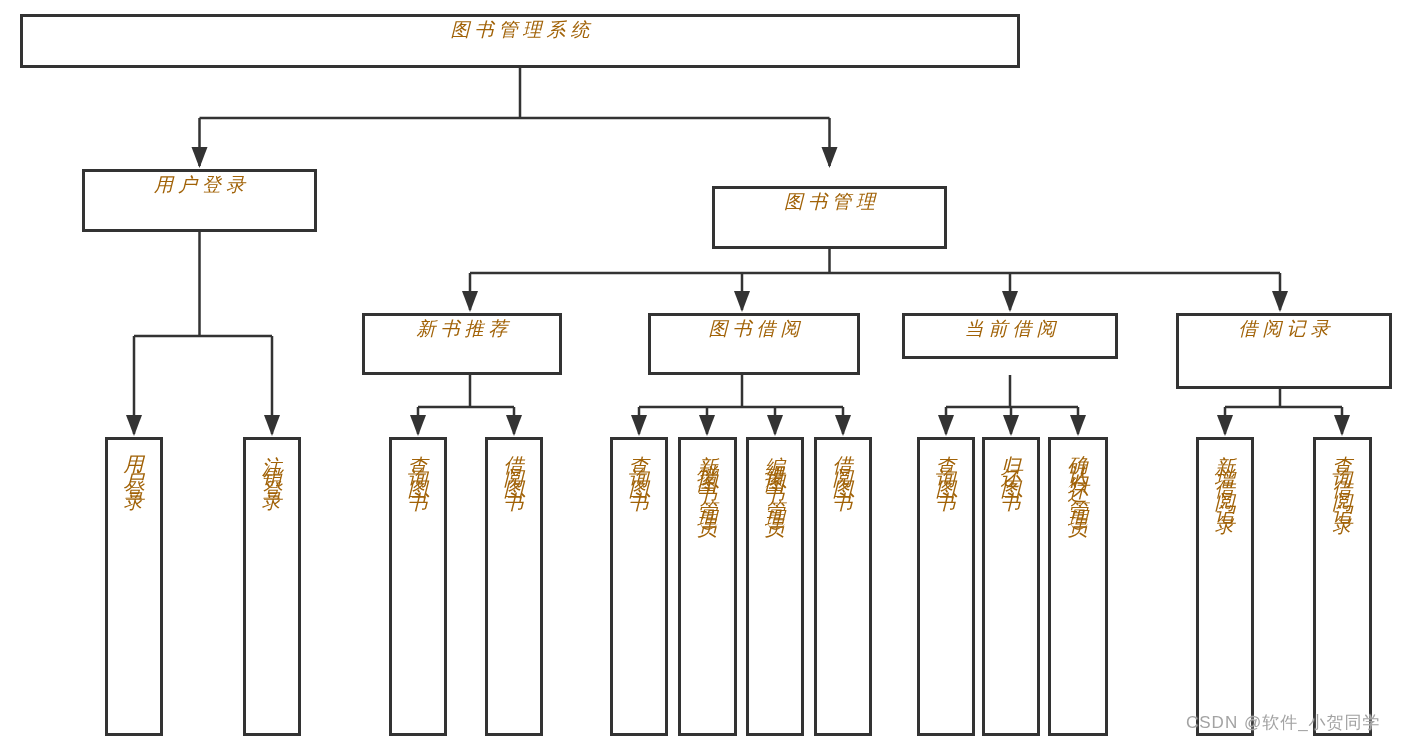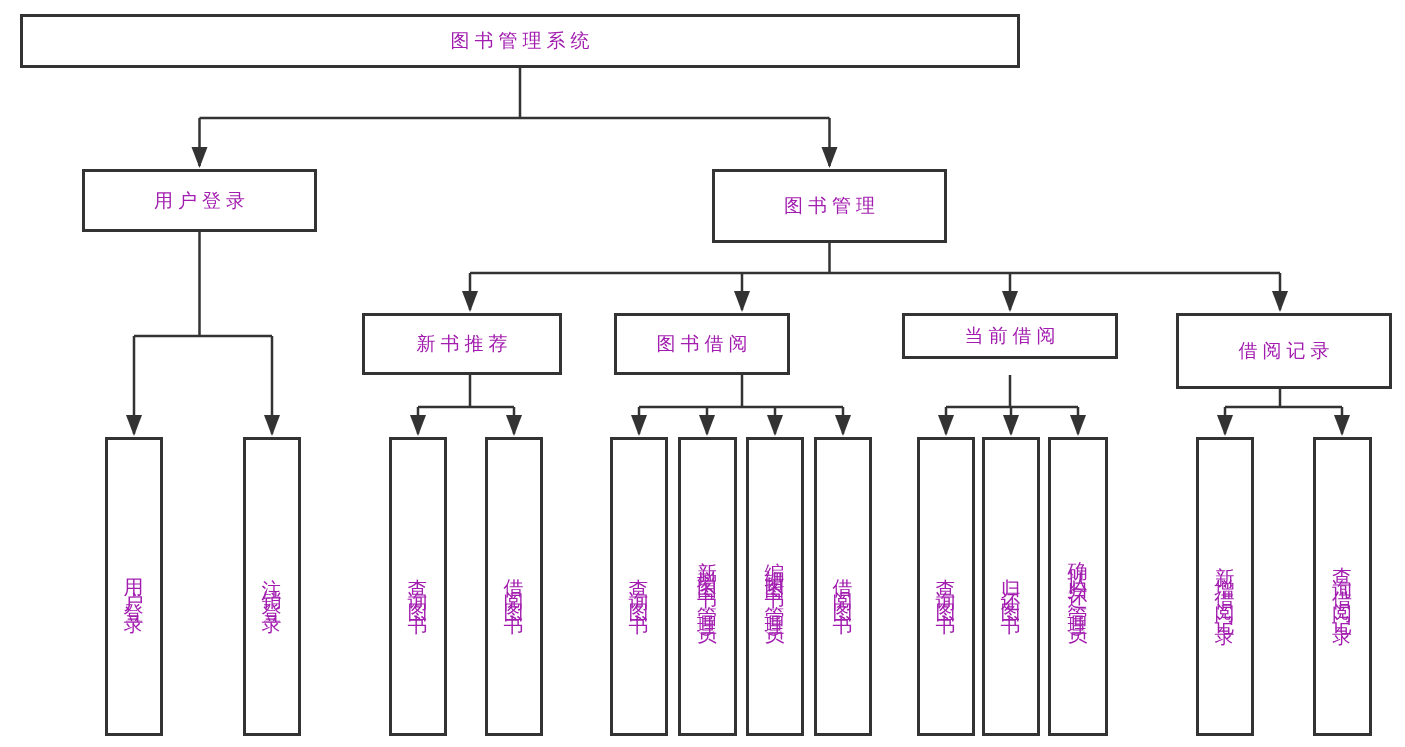--- a/index.html
+++ b/index.html
@@ -15,23 +15,24 @@
     position: absolute;
     left: 0; top: 0;
     width: 1405px; height: 747px;
   }
   .node {
     position: absolute;
     box-sizing: border-box;
     background: #ffffff;
     border: 3px solid #333333;
     display: flex;
-    align-items: center;
+    align-items: flex-start;
     justify-content: center;
-    color: #a21caf;
+    color: #a16207;
+    font-style: italic;
   }
   .hlabel {
     font-size: 19px;
     letter-spacing: 5px;
     text-indent: 5px; 
     white-space: nowrap;
   }
   .vlabel {
     writing-mode: vertical-rl;
     text-orientation: mixed;
@@ -96,28 +97,28 @@
     </g>
   </svg>
 
   <div class="node" style="left:20px; top:14px; width:1000px; height:54px;">
     <span class="hlabel">图书管理系统</span>
   </div>
 
   <div class="node" style="left:82px; top:169px; width:235px; height:63px;">
     <span class="hlabel">用户登录</span>
   </div>
-  <div class="node" style="left:712px; top:169px; width:235px; height:74px;">
+  <div class="node" style="left:712px; top:186px; width:235px; height:63px;">
     <span class="hlabel">图书管理</span>
   </div>
 
   <div class="node" style="left:362px; top:313px; width:200px; height:62px;">
     <span class="hlabel">新书推荐</span>
   </div>
-  <div class="node" style="left:614px; top:313px; width:176px; height:62px;">
+  <div class="node" style="left:648px; top:313px; width:212px; height:62px;">
     <span class="hlabel">图书借阅</span>
   </div>
   <div class="node" style="left:902px; top:313px; width:216px; height:46px;">
     <span class="hlabel">当前借阅</span>
   </div>
   <div class="node" style="left:1176px; top:313px; width:216px; height:76px;">
     <span class="hlabel">借阅记录</span>
   </div>
 
   <div class="node" style="left:105px; top:437px; width:58px; height:299px;">
@@ -157,14 +158,15 @@
     <span class="vlabel" style="letter-spacing:9px;">确认归还（管理员）</span>
   </div>
 
   <div class="node" style="left:1196px; top:437px; width:58px; height:299px;">
     <span class="vlabel">新增借阅记录</span>
   </div>
   <div class="node" style="left:1313px; top:437px; width:59px; height:299px;">
     <span class="vlabel">查询借阅记录</span>
   </div>
 
+  <div class="watermark">CSDN @软件_小贺同学</div>
 
 </div>
 
 </body></html>

